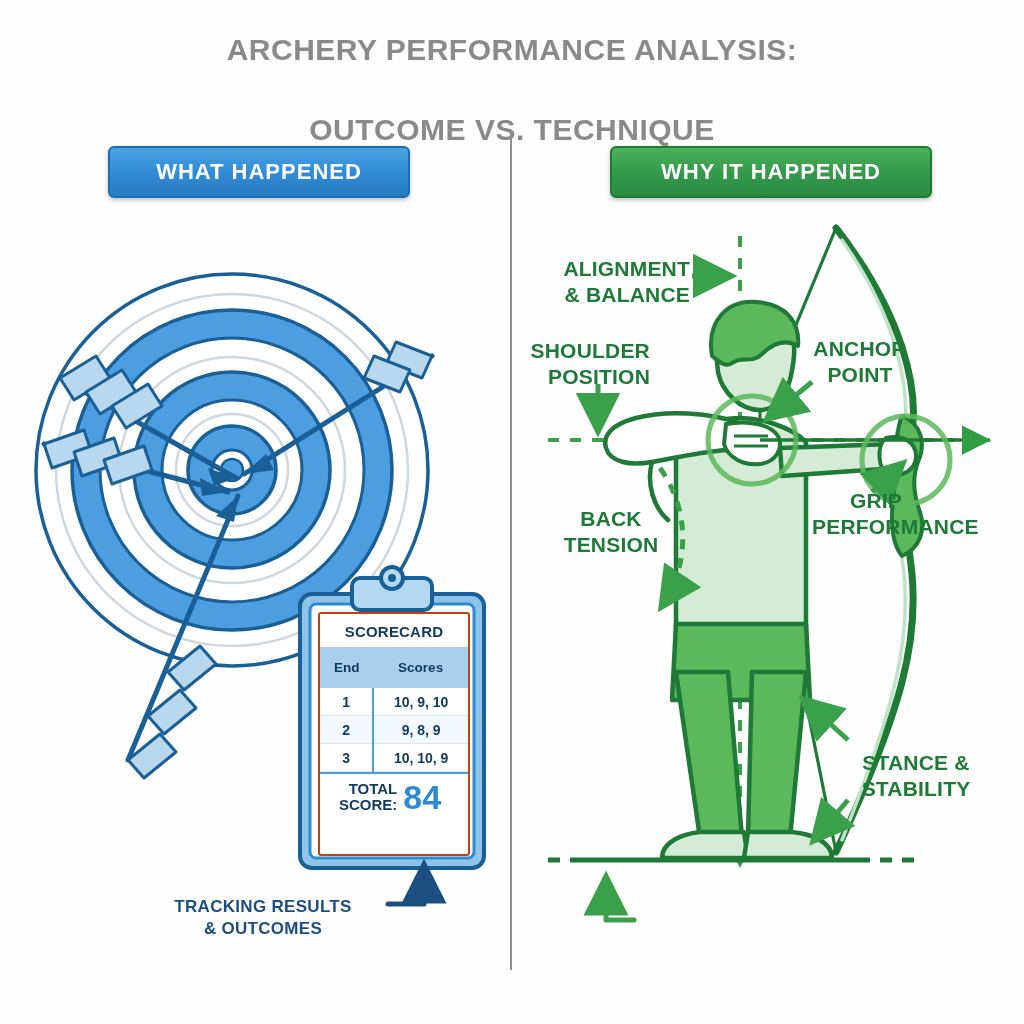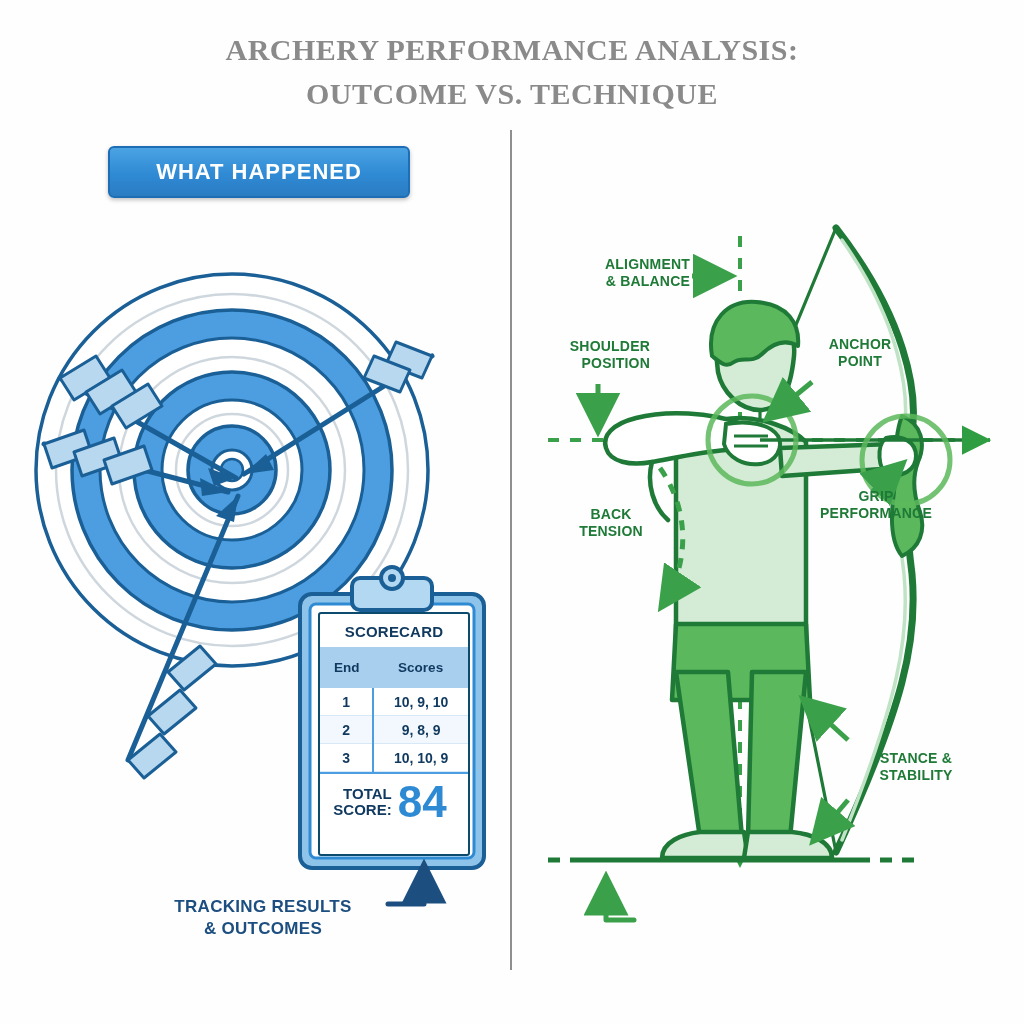--- a/index.html
+++ b/index.html
@@ -5,23 +5,22 @@
   html,body{margin:0;padding:0;background:#ffffff;}
   body{width:1024px;height:1024px;overflow:hidden;
        font-family:"Liberation Sans","DejaVu Sans",sans-serif;}
   #stage{position:relative;width:1024px;height:1024px;background:#fefefe;}
 
   
   .title{
     position:absolute;left:0;top:28px;width:1024px;text-align:center;
     color:#8a8a8a;font-weight:bold;font-size:30px;letter-spacing:.5px;
     line-height:1.45;
-    font-family:Liberation Serif, serif;
-  }
-  .title .l2{display:block;}
+  }
+  .title .l2{display:block;margin-top:36px;}
 
   
   .badge{
     position:absolute;height:48px;border-radius:6px;
     display:flex;align-items:center;justify-content:center;
     color:#ffffff;font-weight:bold;font-size:22px;letter-spacing:1px;
     box-shadow:0 2px 4px rgba(0,0,0,.25);
   }
   .badge-blue{
     left:108px;top:146px;width:298px;
@@ -44,21 +43,21 @@
   }
   .caption-left{left:118px;top:896px;width:290px;color:#1c4e80;}
   .caption-right{left:640px;top:896px;width:300px;color:#1e7a36;}
 
   
   svg.layer{position:absolute;left:0;top:0;width:1024px;height:1024px;overflow:visible;}
 
   
   #scorecard{
     position:absolute;left:318px;top:612px;width:148px;height:240px;
-    background:#ffffff;border:2px solid #0c4a6e;border-radius:3px;
+    background:#ffffff;border:2px solid #c2410c;border-radius:3px;
     color:#10395f;
   }
   #scorecard .sc-title{
     text-align:center;font-weight:bold;font-size:15px;letter-spacing:.2px;
     padding:9px 0 7px 0;
   }
   #scorecard table{width:100%;border-collapse:collapse;font-size:14px;font-weight:bold;}
   #scorecard thead th{
     background:#a9cfee;color:#10395f;font-size:13.5px;padding:13px 0;font-weight:bold;
   }
@@ -66,24 +65,24 @@
   #scorecard tbody td{
     padding:5.5px 0;text-align:center;border-bottom:1px solid #d7e8f6;font-size:14px;
   }
   #scorecard tbody td.c1{border-right:2px solid #4d9ee0;width:36%;}
   #scorecard tbody tr:nth-child(even){background:#f2f8fd;}
   #scorecard .sc-total{
     border-top:2px solid #4d9ee0;display:flex;align-items:center;
     justify-content:center;gap:6px;padding:6px 12px 4px 4px;
   }
   #scorecard .sc-total .lbl{font-weight:bold;font-size:15px;line-height:1.05;text-align:right;}
-  #scorecard .sc-total .val{font-weight:bold;font-size:44px;color:#2f8ad4;line-height:1;}
-
-  
-  .ann{position:absolute;font-weight:bold;font-size:14px;line-height:1.22;color:#1e7a36;letter-spacing:.2px;}
+  #scorecard .sc-total .val{font-weight:bold;font-size:34px;color:#2f8ad4;line-height:1;}
+
+  
+  .ann{position:absolute;font-weight:bold;font-size:21px;line-height:1.22;color:#1e7a36;letter-spacing:.2px;}
   .ann.r{text-align:right;}
   .ann.c{text-align:center;}
   #ann-alignment{left:520px;top:256px;width:170px;}
   #ann-shoulder{left:518px;top:338px;width:132px;}
   #ann-anchor{left:800px;top:336px;width:120px;}
   #ann-grip{left:812px;top:488px;width:128px;}
   #ann-back{left:552px;top:506px;width:118px;}
   #ann-stance{left:856px;top:750px;width:120px;}
 </style>
 </head>
@@ -93,20 +92,23 @@
 
   <div class="title">
     <span>ARCHERY PERFORMANCE ANALYSIS:</span>
     <span class="l2">OUTCOME VS. TECHNIQUE</span>
   </div>
 
   <div class="divider"></div>
 
   <div class="badge badge-blue">
     <span>WHAT HAPPENED</span>
+  </div>
+  <div class="badge badge-green">
+    <span>WHY IT HAPPENED</span>
   </div>
 
   <svg class="layer" viewBox="0 0 1024 1024">
     <defs>
       <marker id="mkBlue" markerWidth="9" markerHeight="9" refX="7.5" refY="4.5" orient="auto">
         <path d="M0,0 L9,4.5 L0,9 Z" fill="#1c4e80"></path>
       </marker>
       <marker id="mkGreen" markerWidth="9" markerHeight="9" refX="7.5" refY="4.5" orient="auto">
         <path d="M0,0 L9,4.5 L0,9 Z" fill="#3aa14a"></path>
       </marker>

